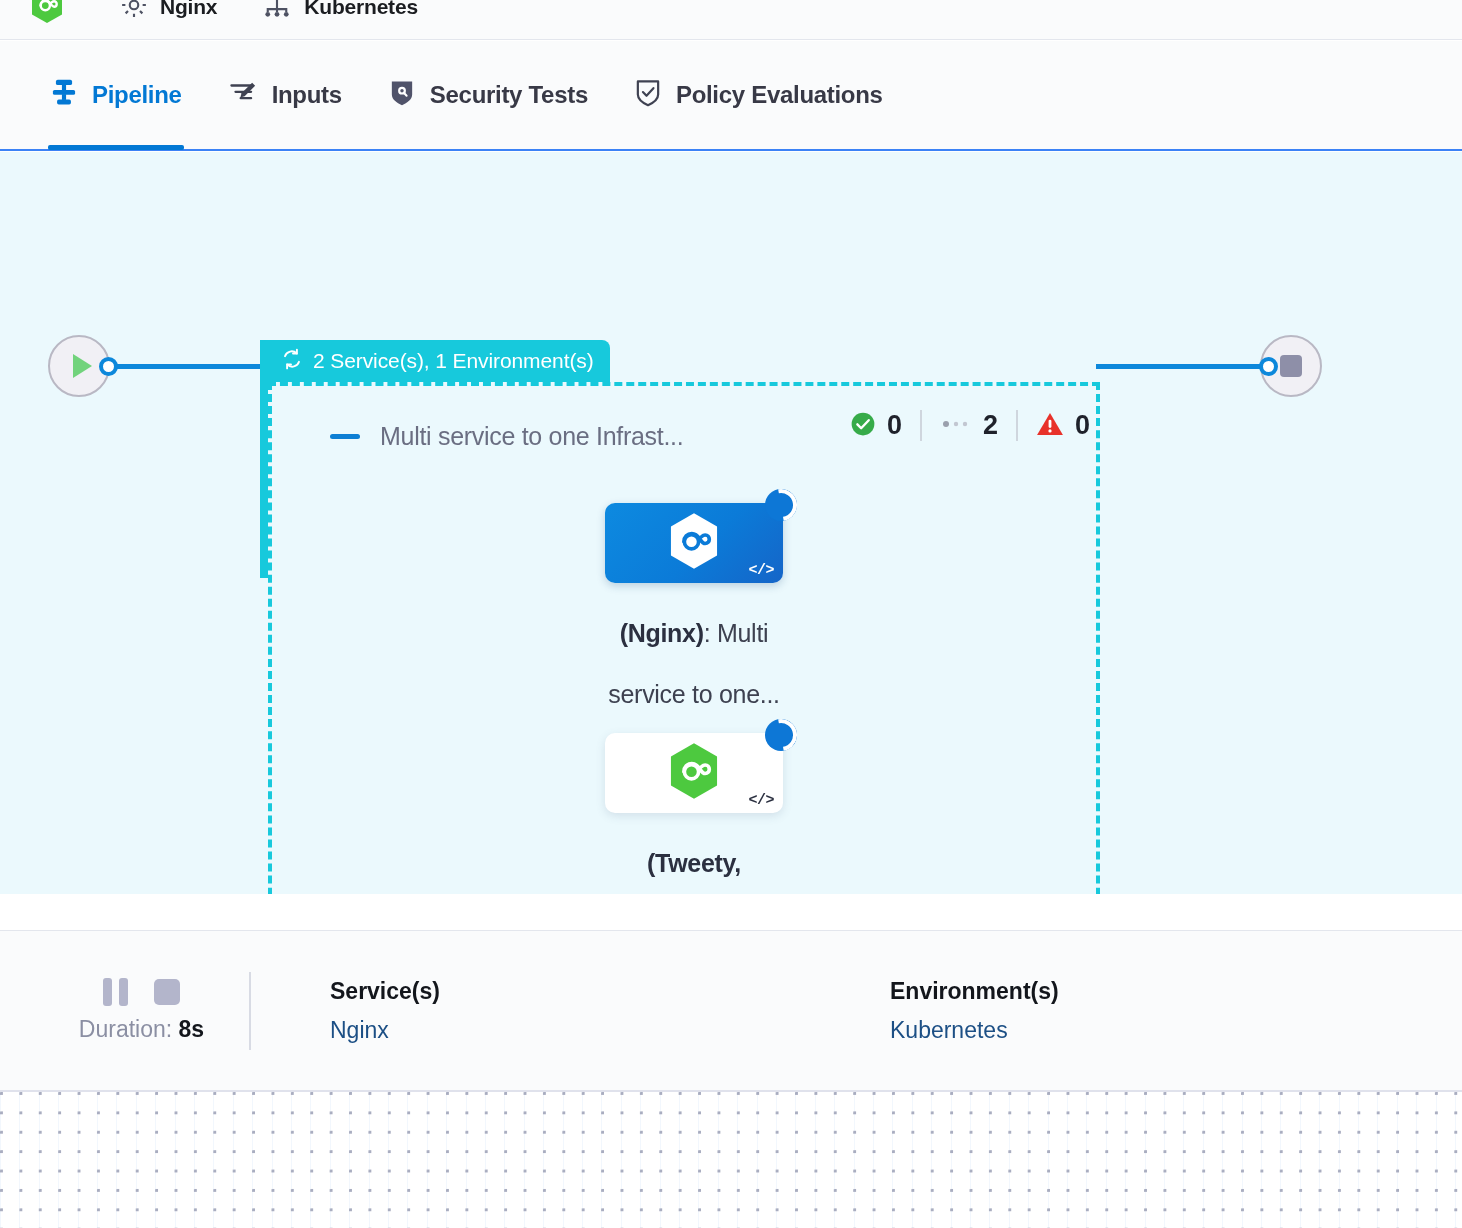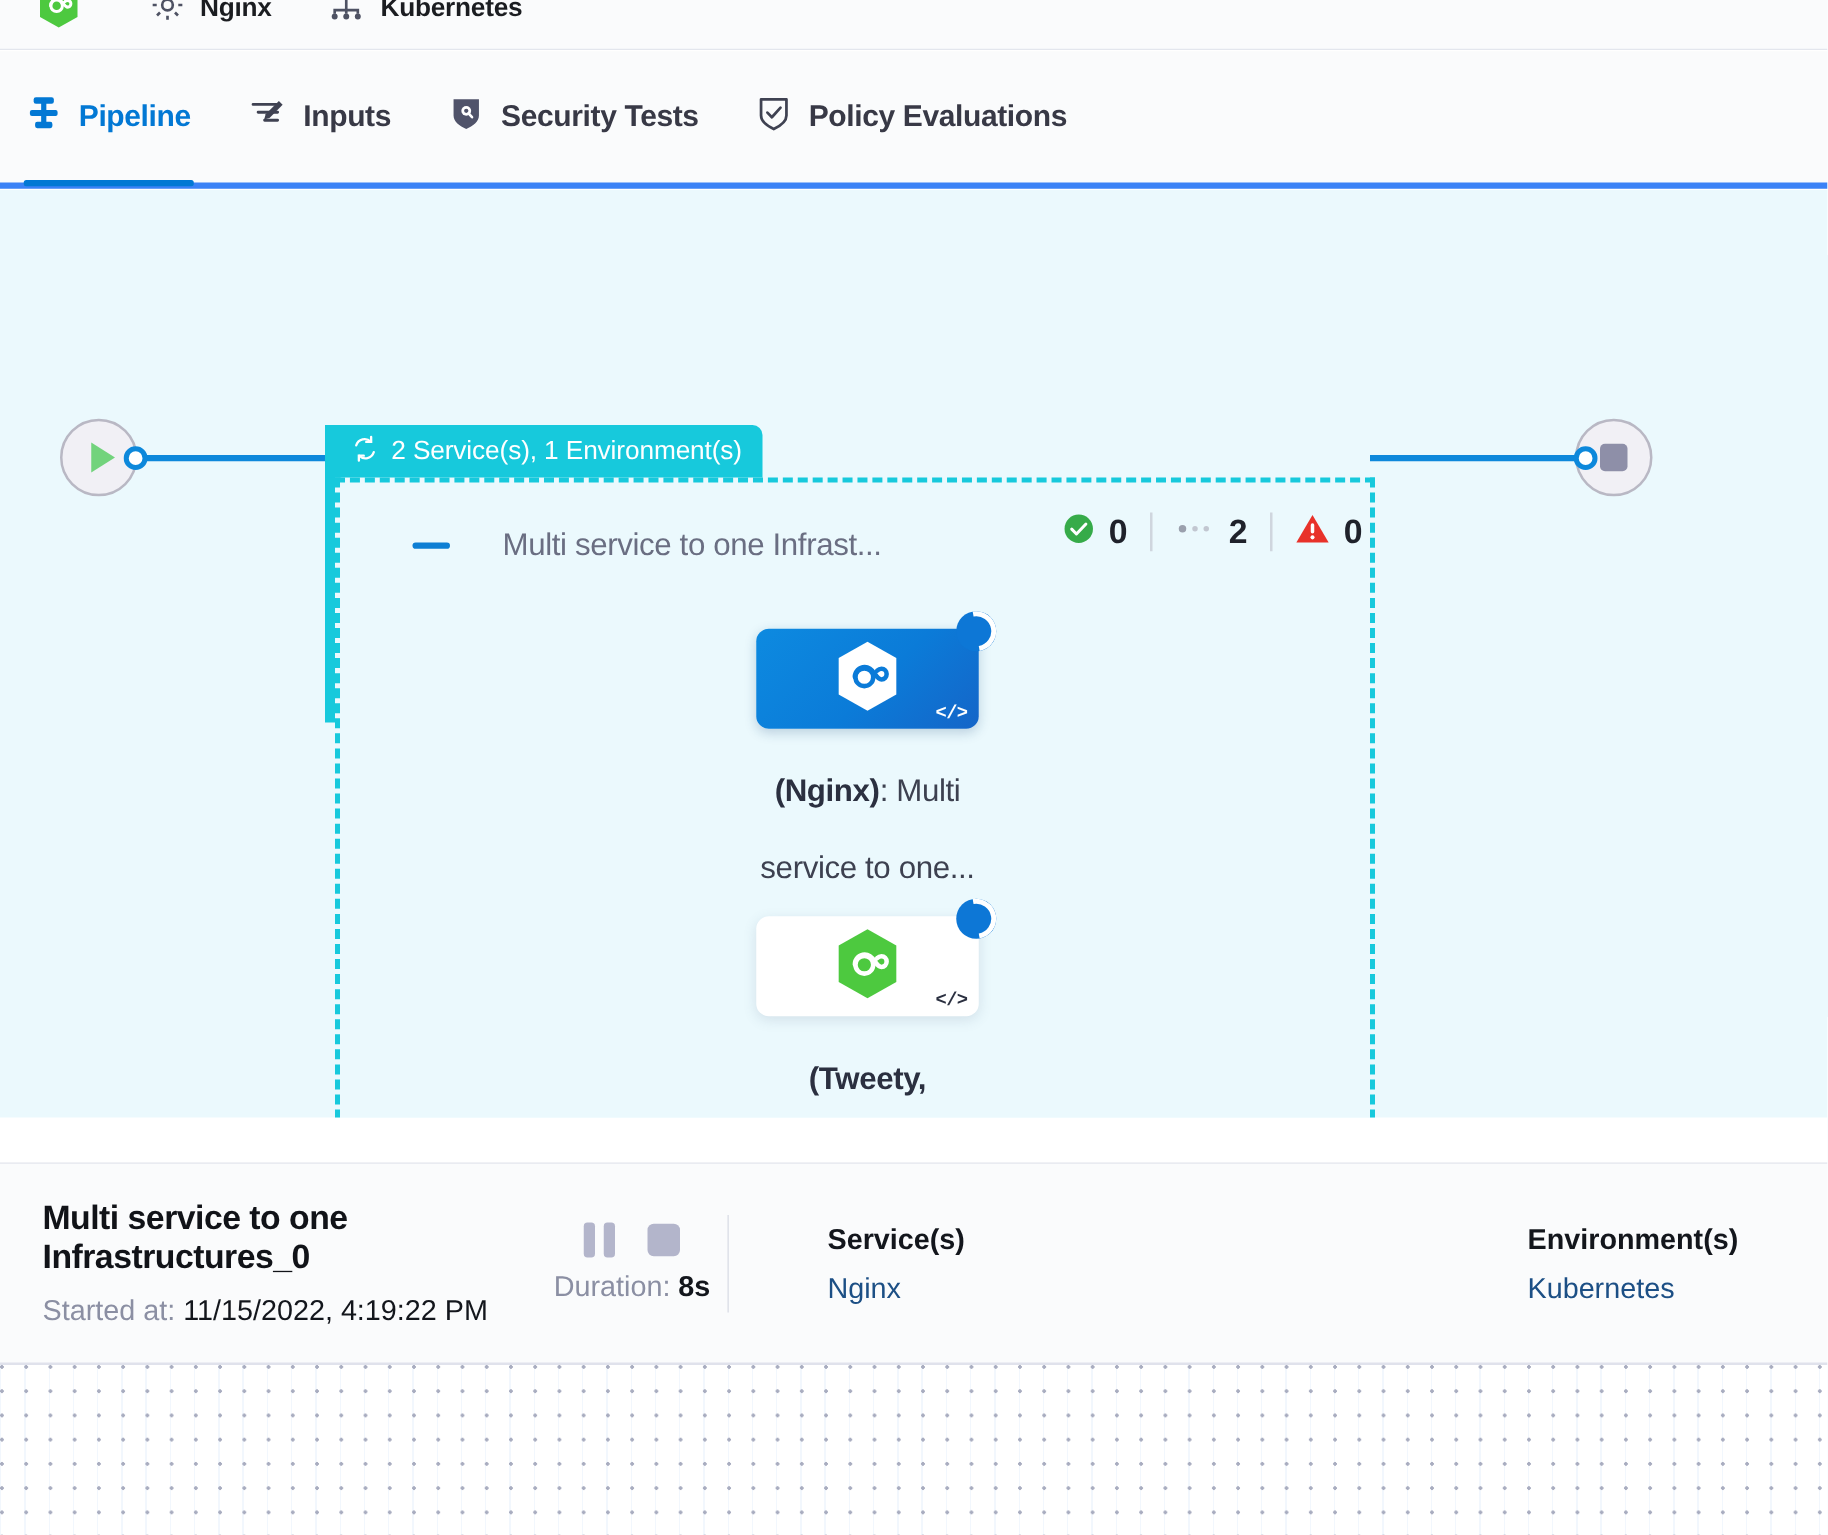--- a/index.html
+++ b/index.html
@@ -26,23 +26,23 @@
   .topbar .tb-label {
     font-size: 21px; font-weight: 700; color: #1b1d21; letter-spacing: -0.2px;
     position: relative; top: -13px;
   }
   .tb-icon { position: relative; top: -13px; display:block; }
 
   
   .tabs {
     position: absolute; left: 0; top: 41px; width: 1462px; height: 110px;
     background: #fafbfc;
-    border-bottom: 5px solid #3b82f6;
+    border-bottom: 2px solid #3b82f6;
     display: flex; align-items: center;
-    padding-left: 21px;
+    padding-left: 50px;
   }
   .tab {
     display: flex; align-items: center; gap: 14px;
     height: 110px; padding: 0 0px; margin-right: 46px;
     position: relative; cursor: pointer;
   }
   .tab-label { font-size: 24px; font-weight: 700; color: #383946; letter-spacing: -0.3px; }
   .tab.active .tab-label { color: #0278d4; }
   .tab.active::after {
     content:""; position: absolute; left: -2px; right: -2px; bottom: 0;
@@ -102,21 +102,21 @@
     white-space: nowrap;
   }
 
   
   .group-box {
     position: absolute; left: 268px; top: 230px; width: 832px; height: 622px;
     border: 4px dashed #17c9dc;
     background: #ebf9fd;
   }
   .group-header {
-    position: absolute; left: 58px; top: 36px; display: flex; align-items: center; gap: 42px;
+    position: absolute; left: 58px; top: 36px; display: flex; align-items: center; gap: 20px;
   }
   .collapse-minus { width: 30px; height: 5px; border-radius: 3px; background: #0d7fd4; }
   .group-title {
     font-size: 25px; color: #6a6e82; font-weight: 400; letter-spacing: -0.3px;
     white-space: nowrap;
   }
   .stat-group {
     position: absolute; left: 578px; top: 24px;
     display: flex; align-items: center; gap: 0px;
   }
@@ -398,27 +398,20 @@
         <div class="node-label">
           <b>(Tweety, {"__uuid":...</b><span></span>
         </div>
       </div>
 
     </div>
   </div>
 
   <div class="detail">
 
-    <div class="detail-left">
-      <div class="detail-title">Multi service to one Infrastructures_0</div>
-      <div class="detail-sub">
-        <span class="muted">Started at:</span>
-        <span>11/15/2022, 4:19:22 PM</span>
-      </div>
-    </div>
 
     <div class="detail-run">
       <div class="run-ctrls">
         <span class="pause-btn">
             <i></i>
             <i></i>
           </span>
         <span class="stop-btn"></span>
       </div>
       <div class="duration">

